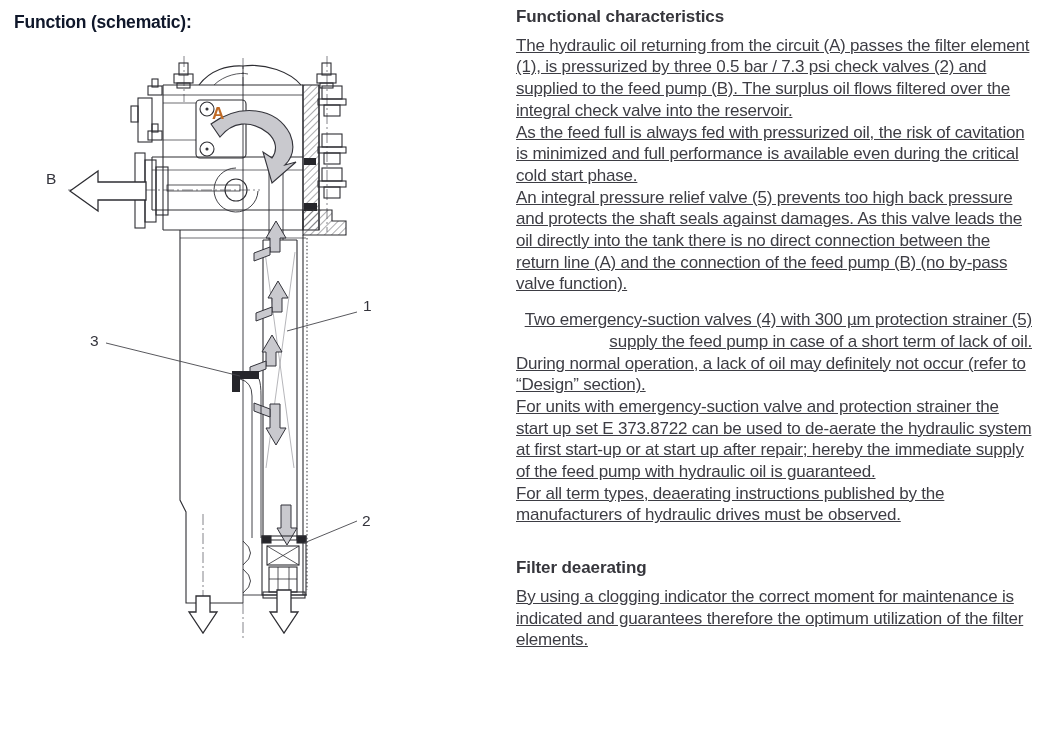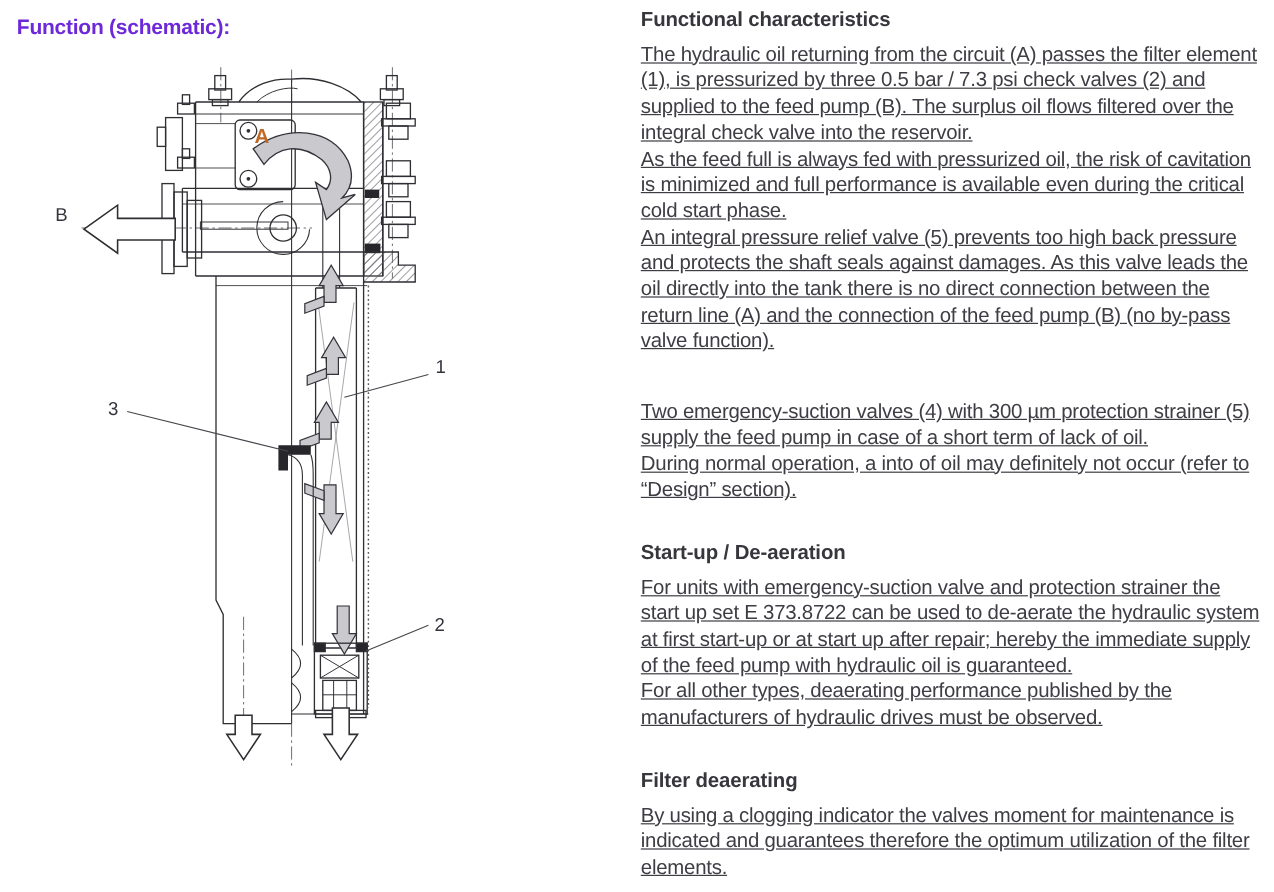--- a/index.html
+++ b/index.html
@@ -3,39 +3,39 @@
 <meta charset="utf-8">
 <style>
   * { box-sizing: border-box; margin: 0; padding: 0; }
   html, body { width: 1062px; height: 743px; background: #ffffff; overflow: hidden; }
   body { font-family: "Liberation Sans", sans-serif; color: #3a3a41; position: relative; }
 
   .page { position: absolute; inset: 0; background: #fff; }
 
   .left-title {
     position: absolute; left: 14px; top: 12px;
-    font-size: 17.5px; font-weight: bold; letter-spacing: -0.2px; color: #6d28d9;
+    font-size: 17.5px; font-weight: bold; letter-spacing: -0.2px; color: #0f172a;
   }
 
   .drawing-wrap { position: absolute; left: 0; top: 0; width: 531px; height: 743px; }
   svg { display: block; }
   svg text { font-family: "Liberation Sans", sans-serif; }
 
   .right-col {
-    position: absolute; left: 534px; top: 6px; width: 516px;
+    position: absolute; left: 516px; top: 6px; width: 516px;
     font-size: 17px; line-height: 21.7px; letter-spacing: -0.2px; color: #3d3d44;
   }
   .right-col .section-heading {
     font-size: 17px; font-weight: bold; color: #36363c;
     margin: 0 0 7px 0; letter-spacing: -0.1px;
   }
   .right-col .section { margin: 0; }
   .right-col .section + .section .section-heading { margin-top: 31px; }
   .right-col p { margin: 0; text-decoration: underline; }
-  .right-col p.gap { margin-top: 37px; }
+  .right-col p.gap { margin-top: 14px; text-align: right; }
 </style>
 </head>
 <body>
 
 <div class="page">
 
   <div class="left-title">Function (schematic):</div>
 
   <div class="drawing-wrap">
     <svg width="531" height="743" viewBox="0 0 531 743">
@@ -199,28 +199,27 @@
   </div>
 
   <div class="right-col">
 
     <div class="section">
       <h3 class="section-heading">Functional characteristics</h3>
       <p>The hydraulic oil returning from the circuit (A) passes the filter element (1), is pressurized by three 0.5 bar / 7.3 psi check valves (2) and supplied to the feed pump (B). The surplus oil flows filtered over the integral check valve into the reservoir.</p>
       <p>As the feed full is always fed with pressurized oil, the risk of cavitation is minimized and full performance is available even during the critical cold start phase.</p>
       <p>An integral pressure relief valve (5) prevents too high back pressure and protects the shaft seals against damages. As this valve leads the oil directly into the tank there is no direct connection between the return line (A) and the connection of the feed pump (B) (no by-pass valve function).</p>
       <p class="gap">Two emergency-suction valves (4) with 300 µm protection strainer (5) supply the feed pump in case of a short term of lack of oil.</p>
-      <p>During normal operation, a into of oil may definitely not occur (refer to “Design” section).</p>
+      <p>During normal operation, a lack of oil may definitely not occur (refer to “Design” section).</p>
     </div>
 
     <div class="section">
-      <h3 class="section-heading">Start-up / De-aeration</h3>
       <p>For units with emergency-suction valve and protection strainer the start up set E 373.8722 can be used to de-aerate the hydraulic system at first start-up or at start up after repair; hereby the immediate supply of the feed pump with hydraulic oil is guaranteed.</p>
-      <p>For all other types, deaerating performance published by the manufacturers of hydraulic drives must be observed.</p>
+      <p>For all term types, deaerating instructions published by the manufacturers of hydraulic drives must be observed.</p>
     </div>
 
     <div class="section">
       <h3 class="section-heading">Filter deaerating</h3>
-      <p>By using a clogging indicator the valves moment for maintenance is indicated and guarantees therefore the optimum utilization of the filter elements.</p>
+      <p>By using a clogging indicator the correct moment for maintenance is indicated and guarantees therefore the optimum utilization of the filter elements.</p>
     </div>
 
   </div>
 </div>
 
 </body></html>

